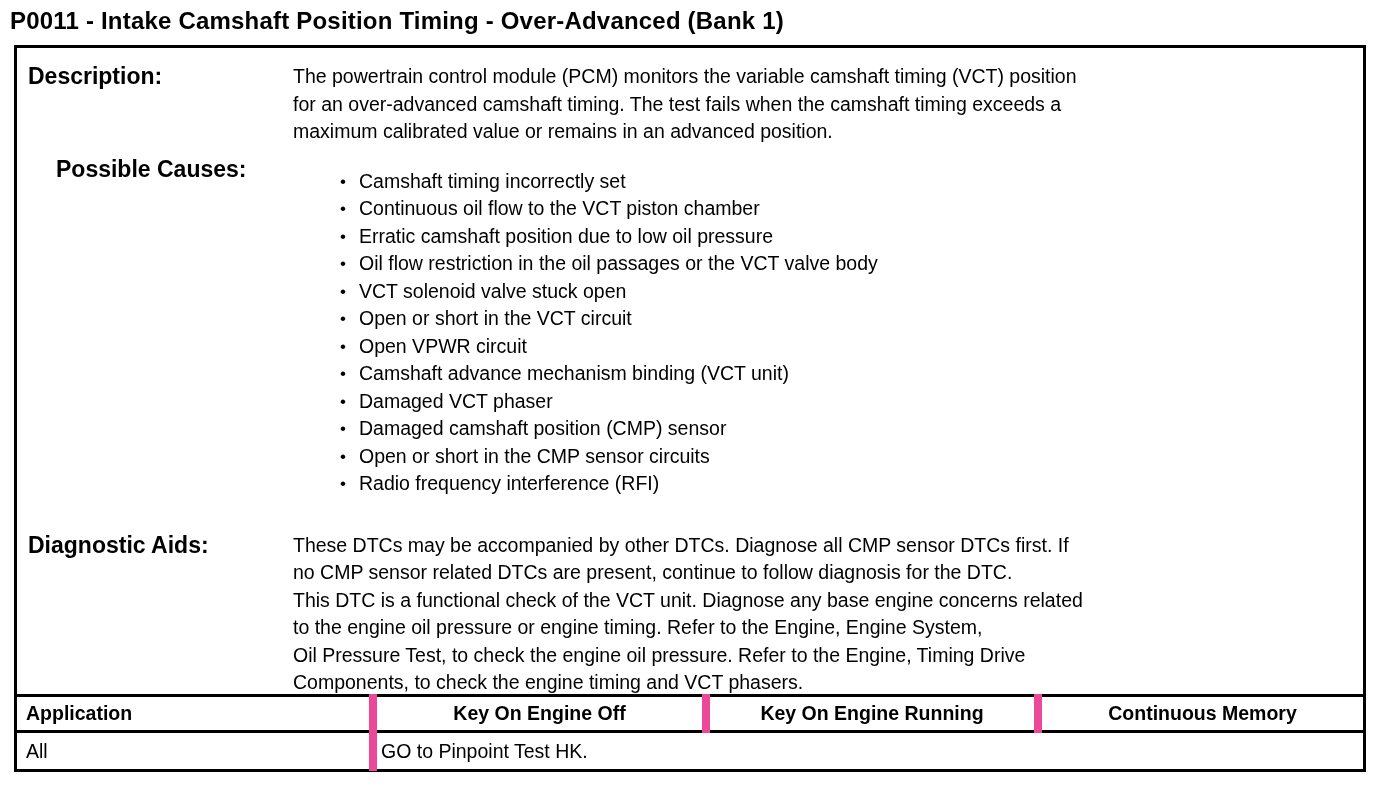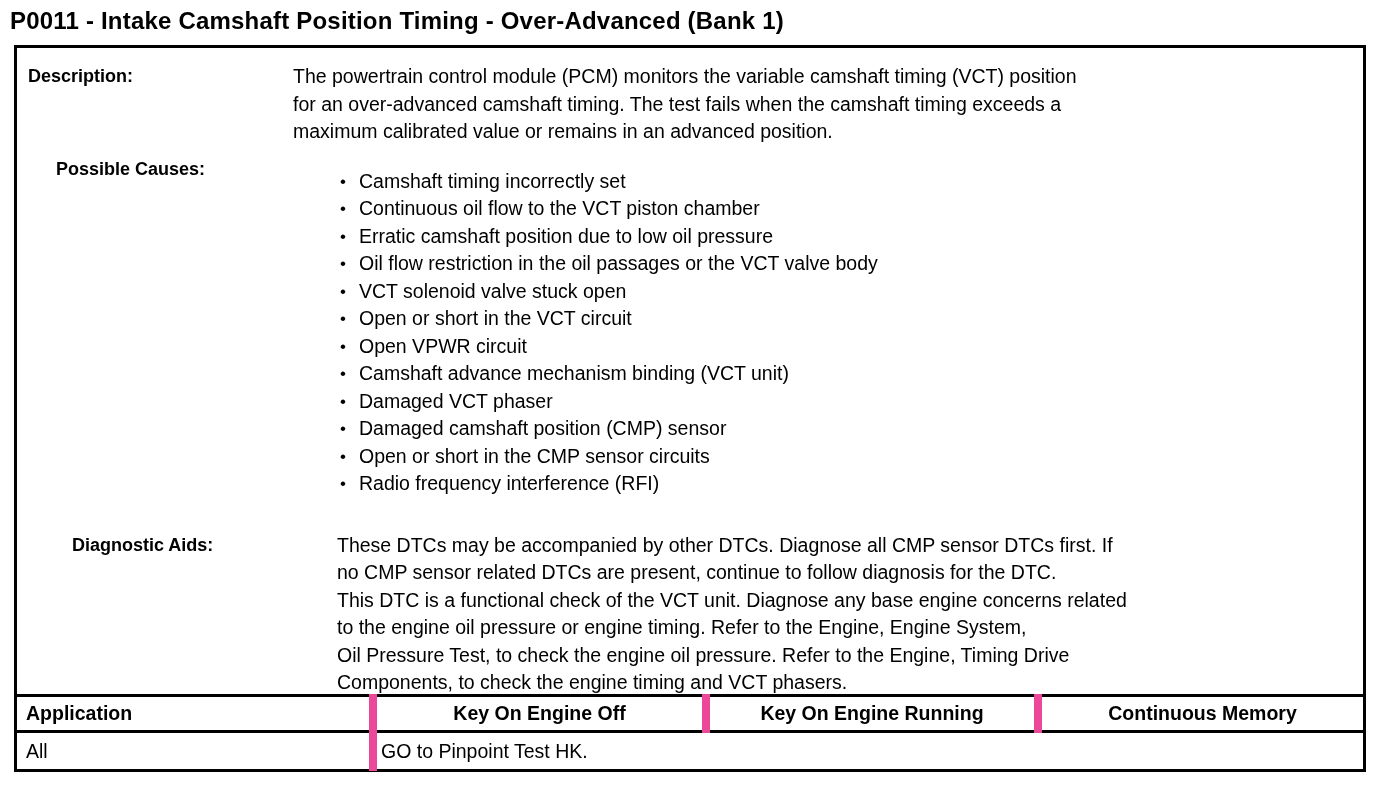--- a/index.html
+++ b/index.html
@@ -41,28 +41,28 @@
   .sections {
     height: 646px;
     overflow: hidden;
   }
   .section {
     display: flex;
     align-items: flex-start;
   }
   .section-description   { padding-top: 15px; }
   .section-causes        { padding-top: 10px; padding-left: 28px; }
-  .section-diagnostic    { padding-top: 22px; margin-left: 44px; }
+  .section-diagnostic    { padding-top: 22px; }
   .section-label {
     width: 276px;
     min-width: 276px;
     box-sizing: border-box;
     padding-left: 11px;
     font-weight: bold;
-    font-size: 18px;
+    font-size: 23px;
     line-height: 27px;
   }
   .section-content {
     flex: 1;
     padding-right: 18px;
     font-size: 19.5px;
     line-height: 27.5px;
   }
   .multiline {
     white-space: pre-line;

